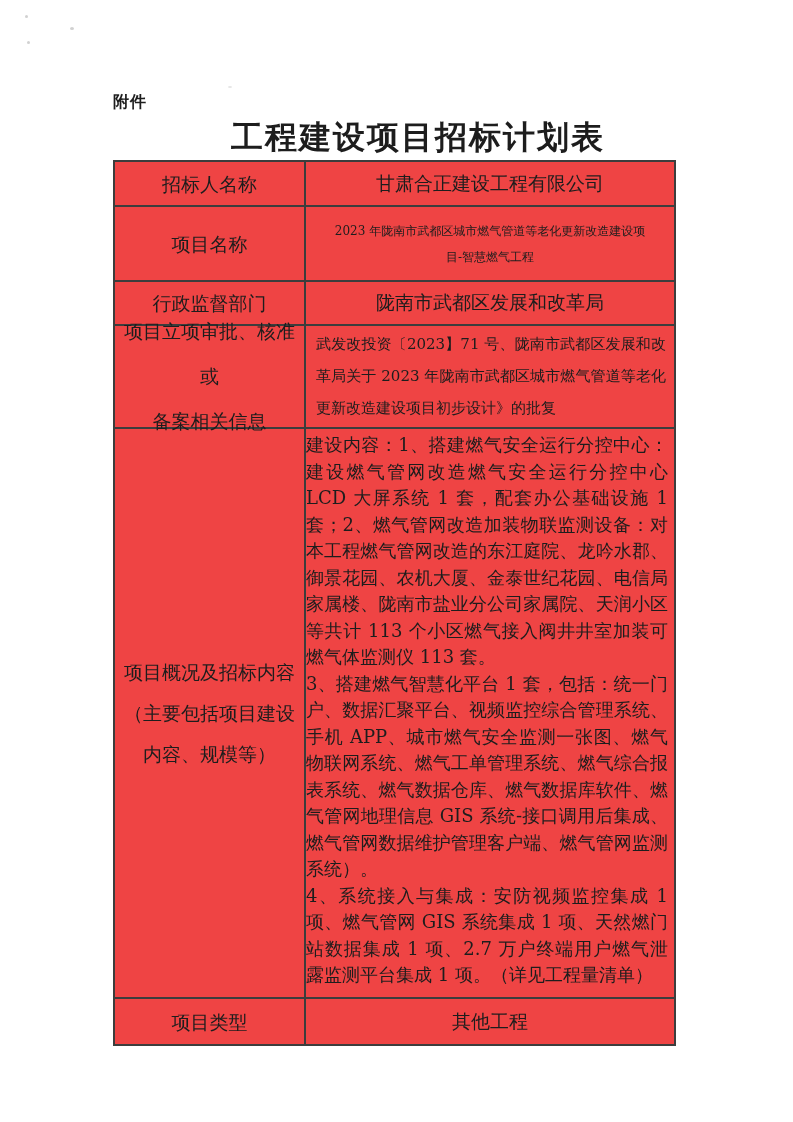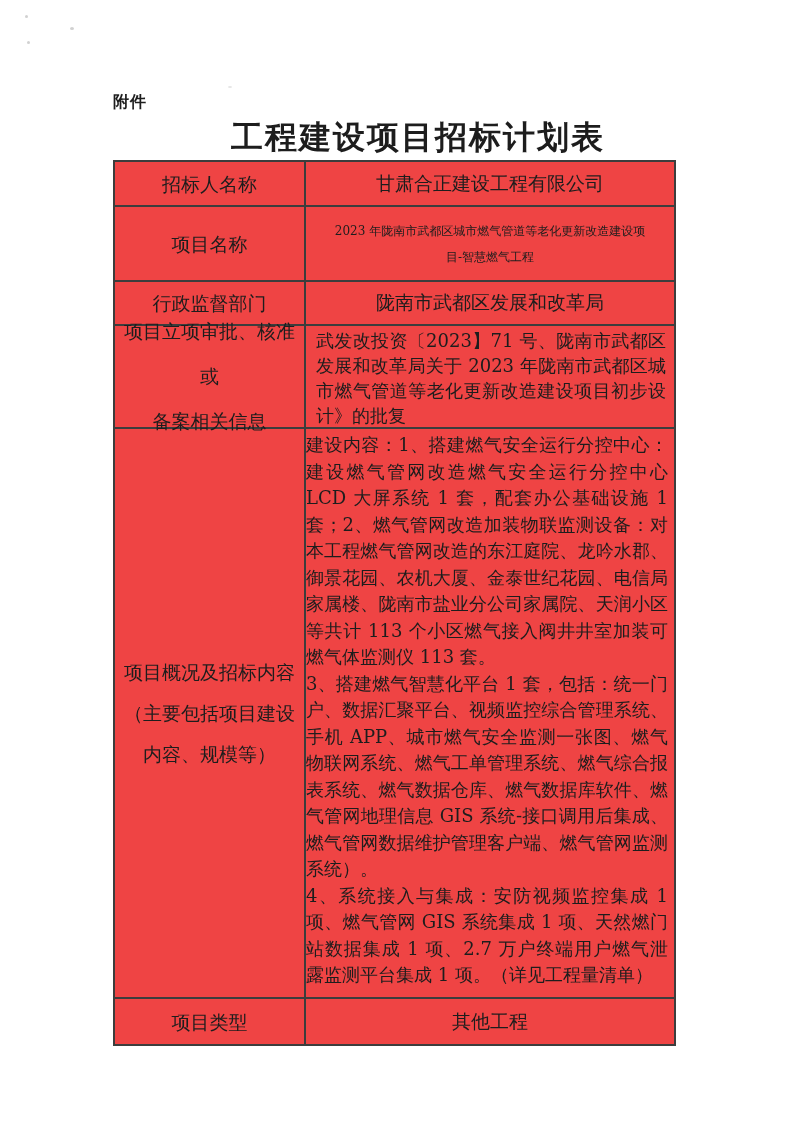--- a/index.html
+++ b/index.html
@@ -76,22 +76,22 @@
   .row-bidder   { height: 45px; }
   .row-project  { height: 75px; }
   .row-superv   { height: 44px; }
   .row-approval { height: 103px; }
   .row-overview { height: 570px; }
   .row-type     { height: 45px; }
 
   .row-project .vcell { font-size: 12px; line-height: 26px; padding: 0 24px; }
   .row-approval .lcell { line-height: 45px; }
   .row-approval .vcell {
-    font-size: 18px;
-    line-height: 25px;
+    font-size: 15px;
+    line-height: 32px;
     text-align: justify;
     padding: 2px 8px 2px 10px;
     justify-content: flex-start;
   }
   .row-overview .lcell { line-height: 41px; }
   .row-overview .vcell {
     font-size: 18px;
     line-height: 26.5px;
     text-align: justify;
     padding: 3px 6px 0 0;

